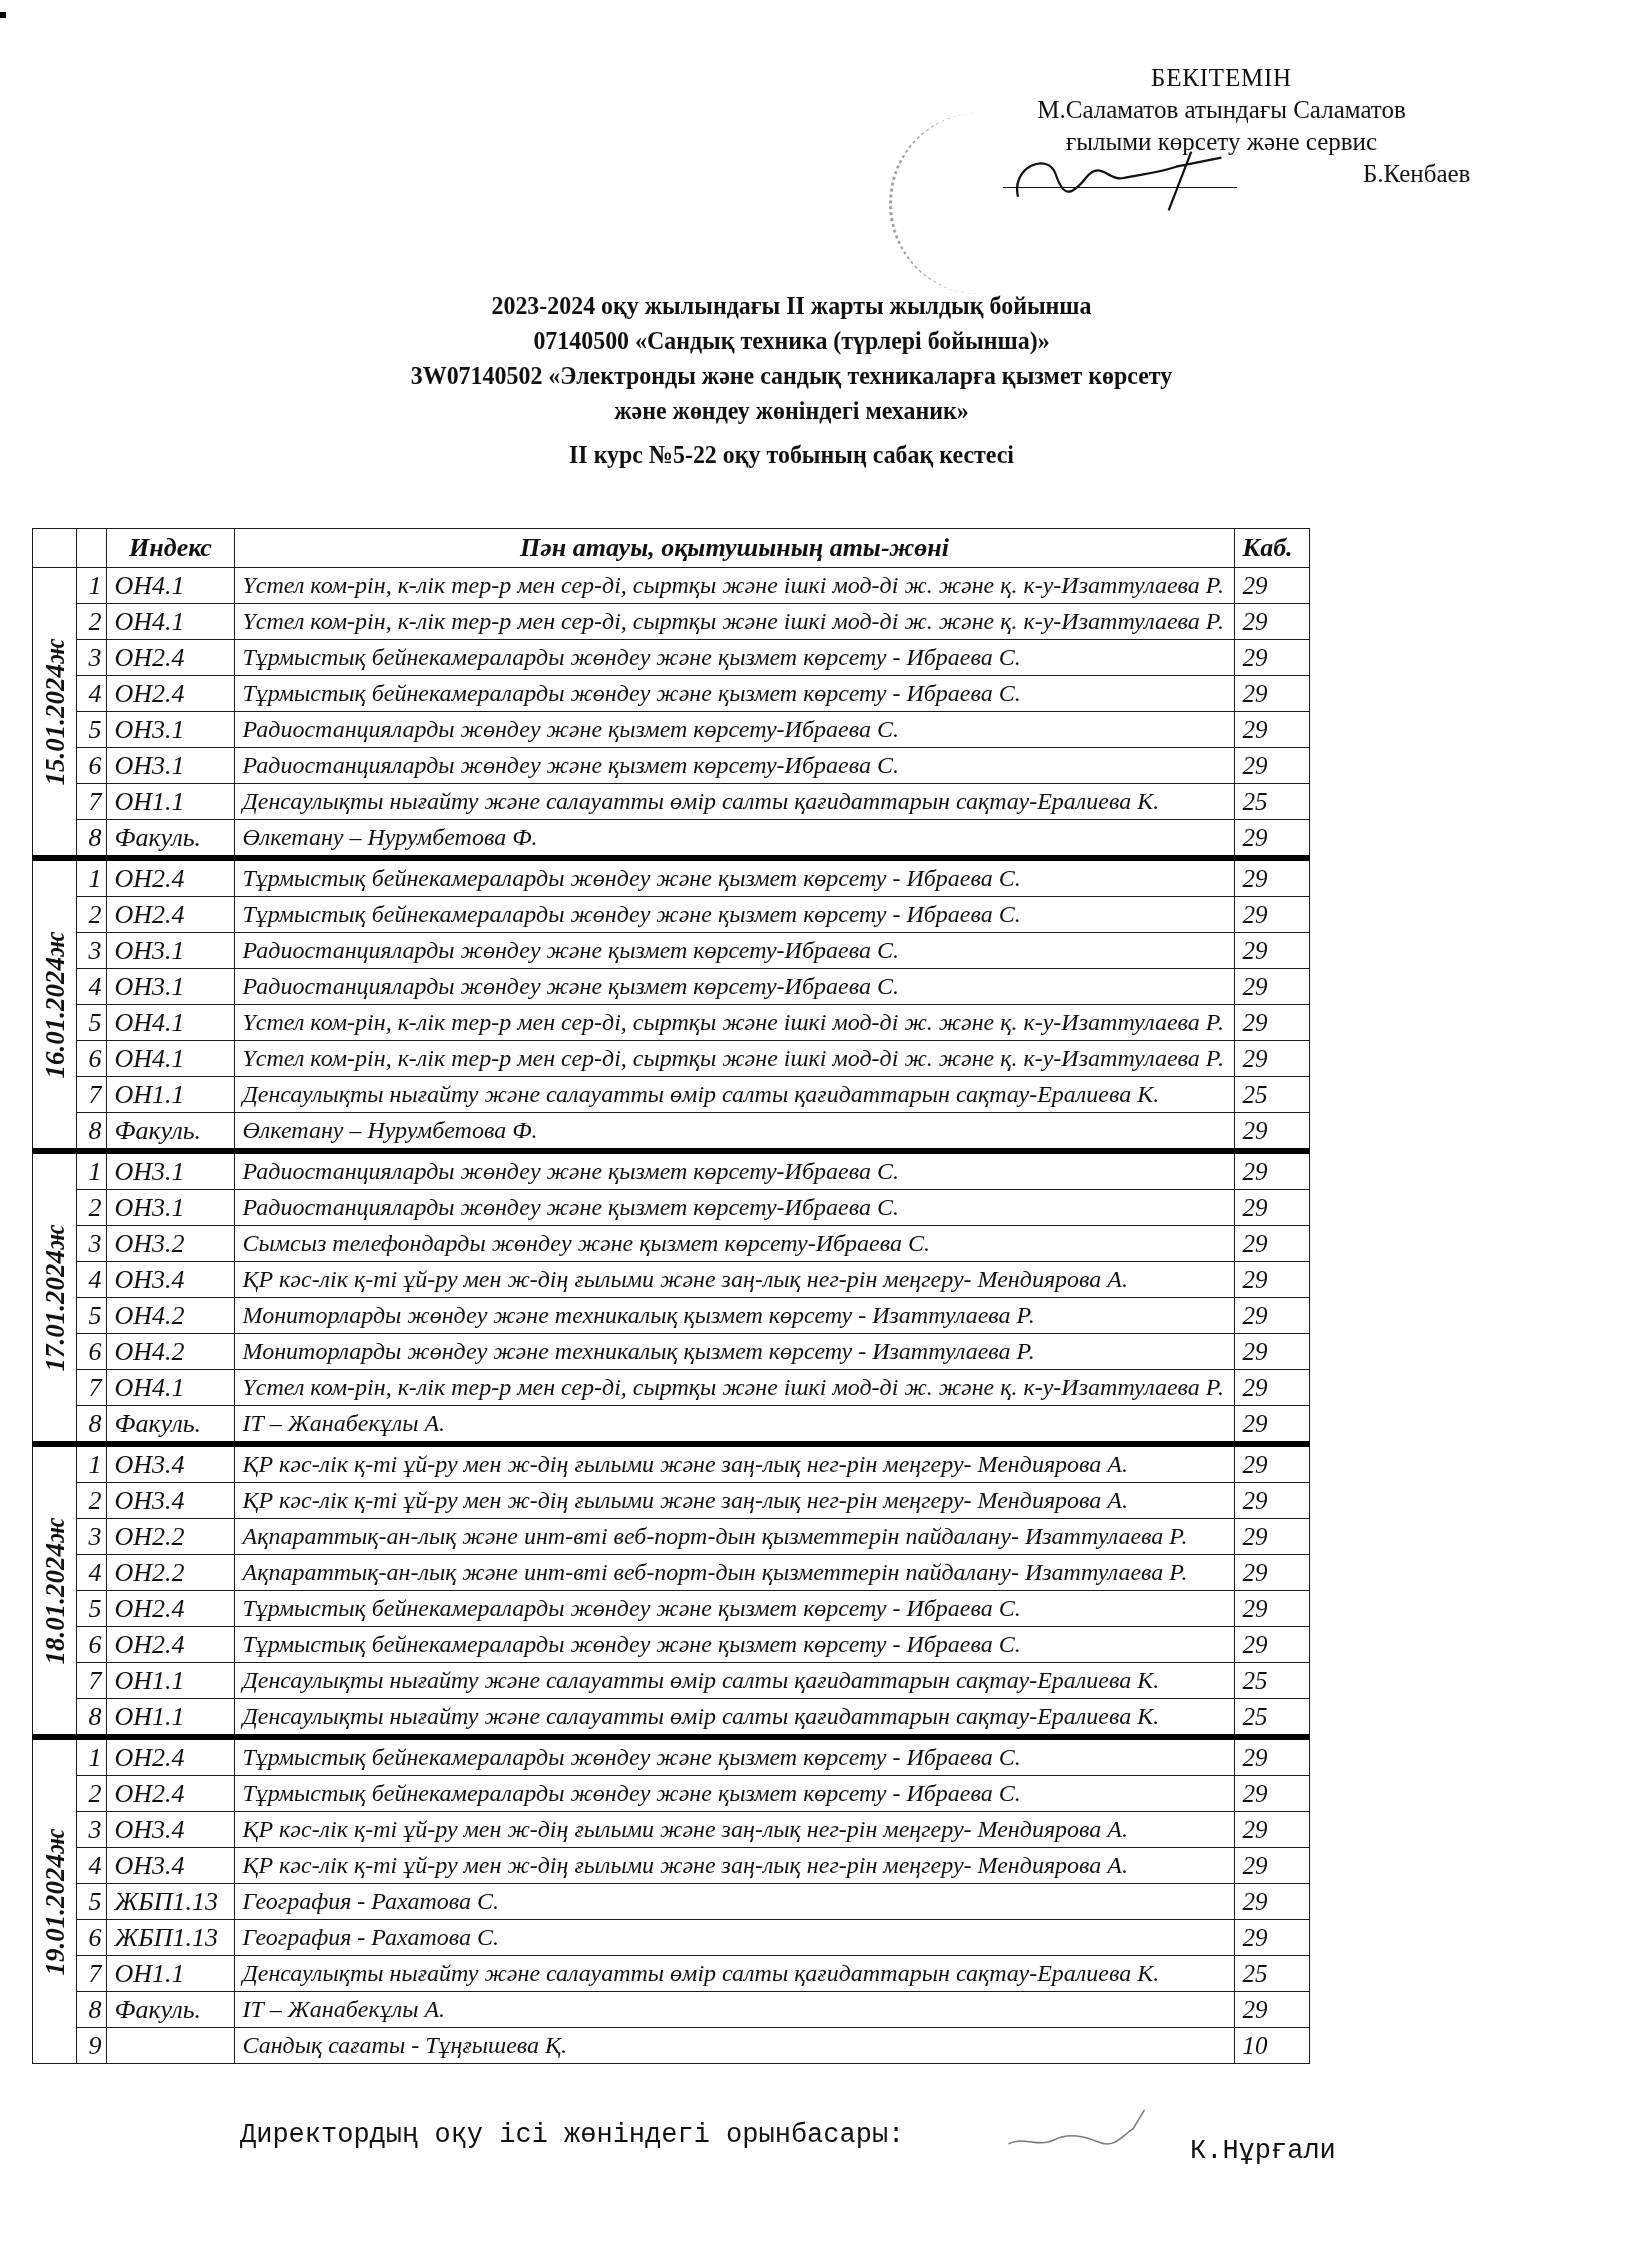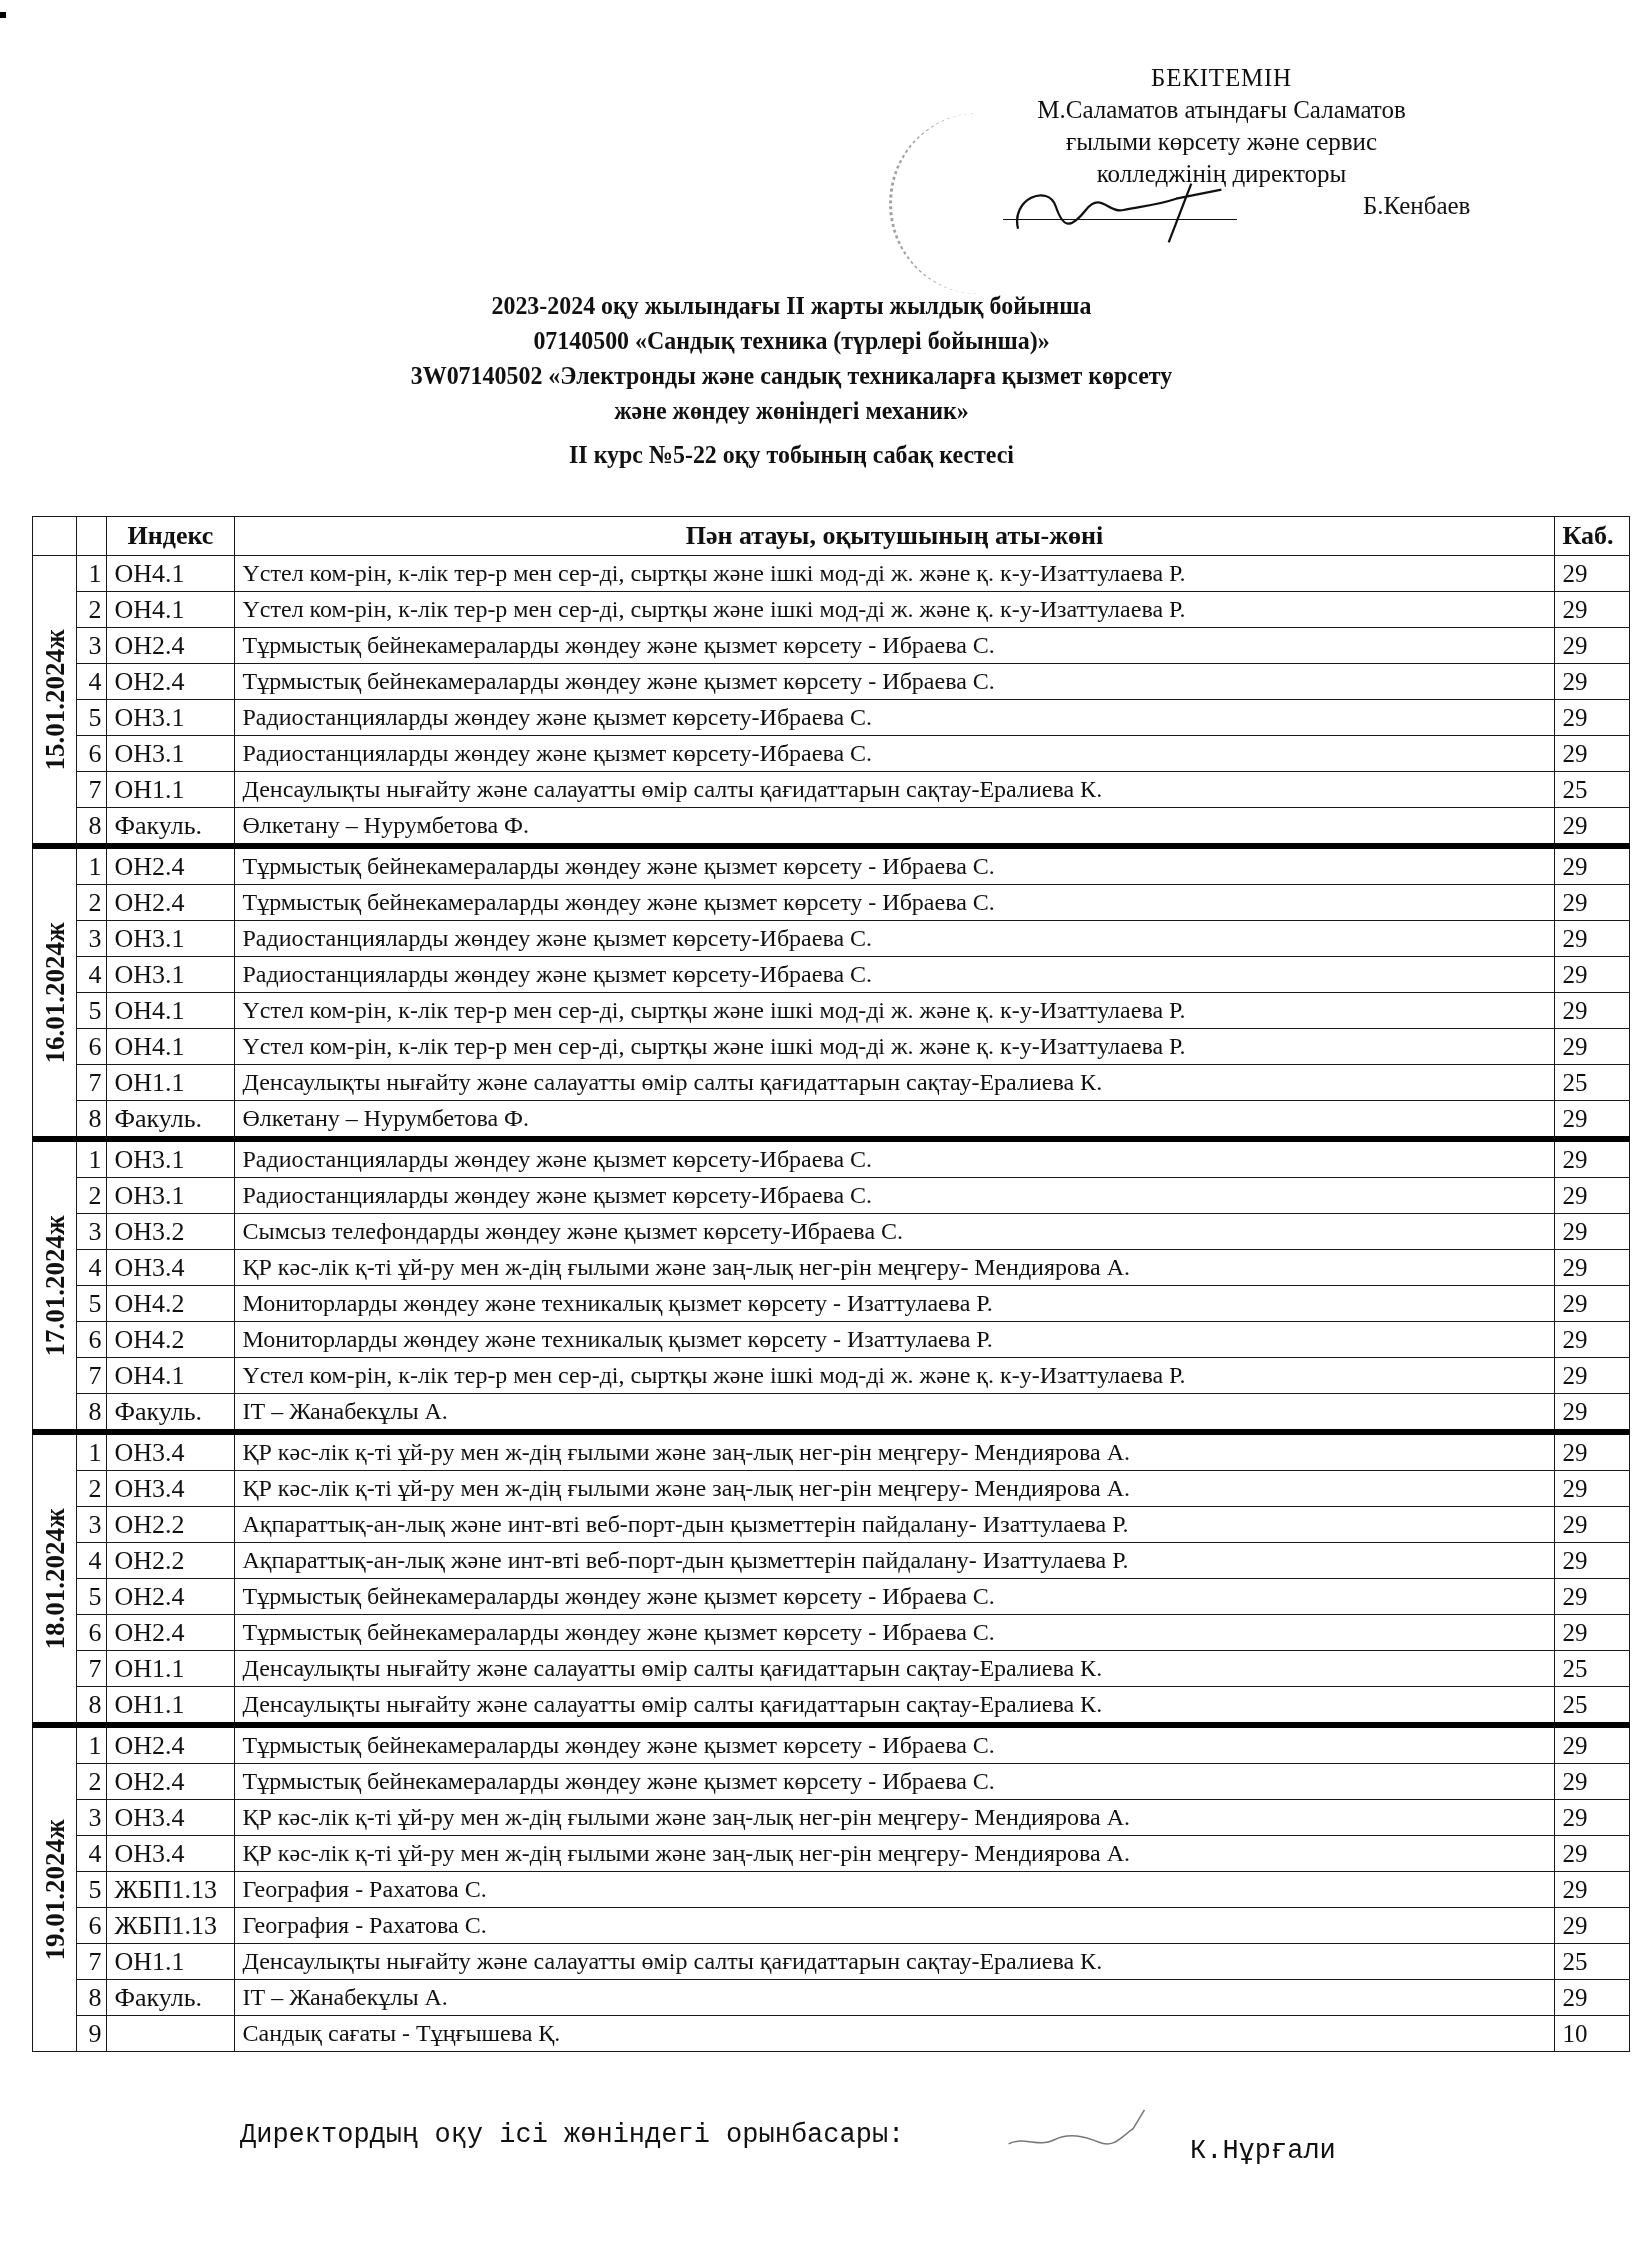--- a/index.html
+++ b/index.html
@@ -25,22 +25,22 @@
   }
 
   .title-block {
     position: absolute; left: 226px; top: 288px; width: 1131px;
     text-align: center; font-weight: bold; font-size: 26px; line-height: 35px;
     font-family: "Liberation Serif", serif; transform: scaleX(0.92); transform-origin: center;
   }
   .title-block .l5 { margin-top: 9px; }
 
   .schedule {
-    position: absolute; left: 32px; top: 516px; width: 1598px;
-    border-collapse: collapse; font-size: 26px; table-layout: fixed;
+    position: absolute; left: 32px; top: 528px; width: 1278px;
+    border-collapse: collapse; font-size: 26px; table-layout: fixed; font-style: italic;
   }
   .schedule td, .schedule th {
     border: 1.5px solid #1a1a1a; padding: 0 7.5px; height: 35px; white-space: nowrap; overflow: hidden;
   }
   .schedule thead th { font-weight: bold; font-size: 26px; height: 38px; }
   .schedule .c-date { width: 44px; padding: 0; text-align: center; }
   .schedule .c-num { width: 22.6px; text-align: right; padding-right: 4.5px; }
   .schedule .c-idx { width: 121px; }
   .schedule .c-room { width: 69px; }
   .schedule .subj-head { text-align: center; margin-left: 24px; }
@@ -65,21 +65,20 @@
 <body>
 
 <div class="corner-mark"></div>
 
 <div class="stamp"></div>
 
 <div class="approval">
   <div class="approve-title">БЕКІТЕМІН</div>
   <div>М.Саламатов атындағы Саламатов</div>
   <div>ғылыми көрсету және сервис</div>
-  <div>колледжінің директоры</div>
   <div class="sign-row">
     <span class="sign-line"></span>
     <svg class="sign-svg" width="241" height="68" viewBox="0 0 320 90">
       <path d="M20 70 C 10 30, 60 10, 70 40 S 90 70, 110 45 S 140 50, 160 45 S 200 40, 230 30 L 290 18 M 250 10 L 220 88" fill="none" stroke="#111" stroke-width="3"></path>
     </svg>
     <span>Б.Кенбаев</span>
   </div>
 </div>
 
 <div class="title-block">

